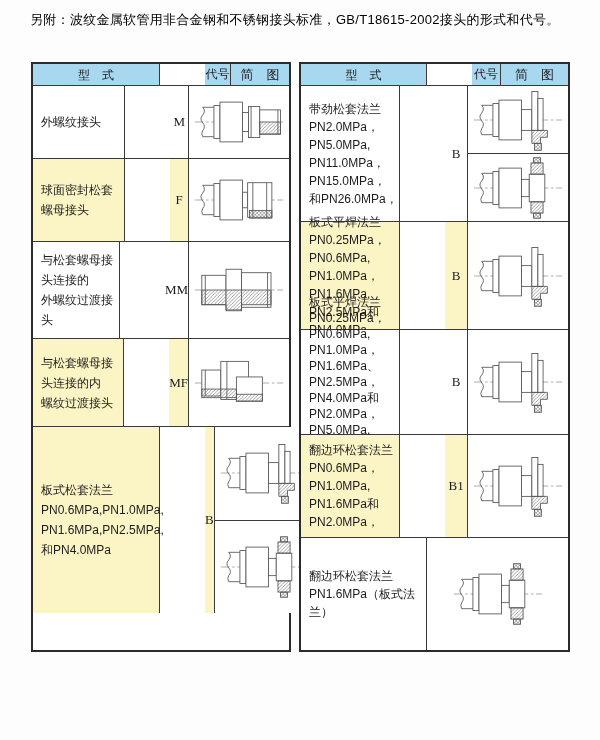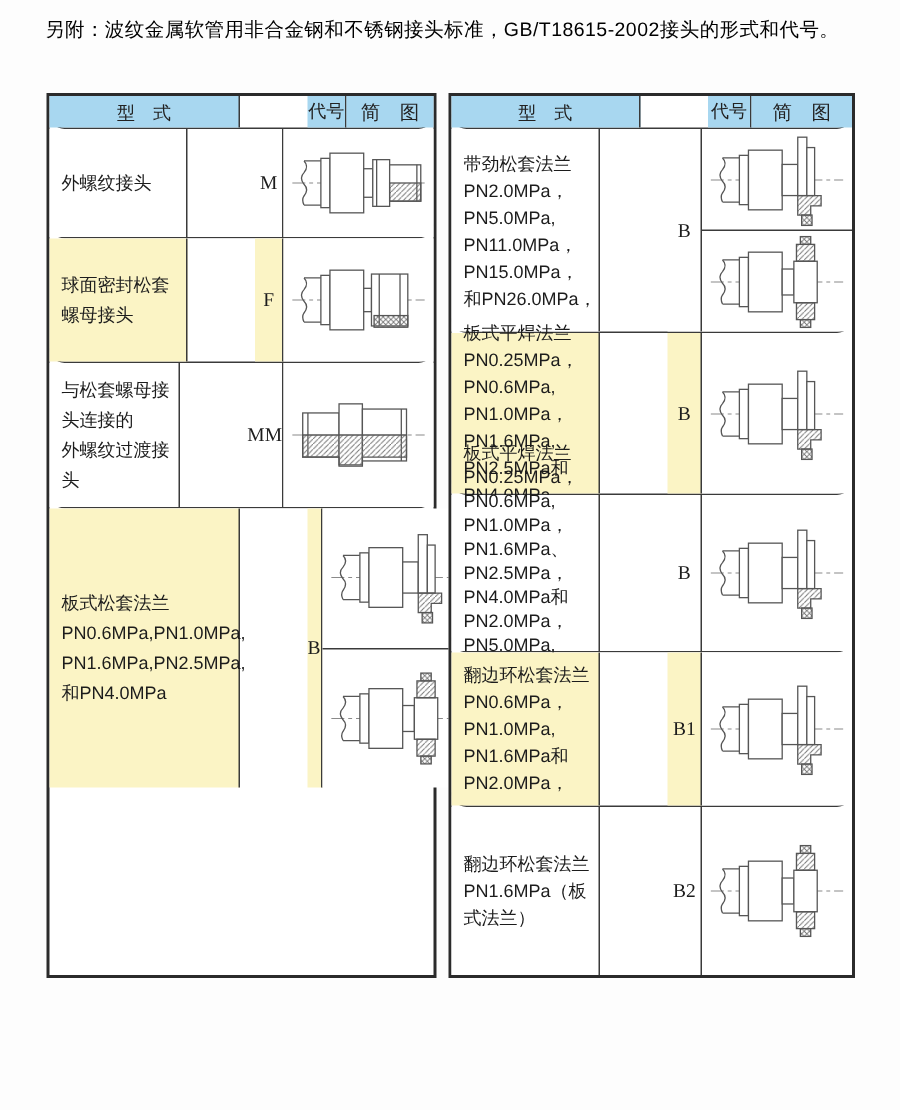--- a/index.html
+++ b/index.html
@@ -8,21 +8,21 @@
     font-family:"Liberation Sans", sans-serif; color:#1c1c1c; overflow:hidden;
   }
   .title {
     position:absolute; top:11px; left:30px; width:560px;
     font-size:13px; font-weight:500; letter-spacing:0.3px; color:#000;
   }
   .tables { position:absolute; top:62px; left:31px; display:flex; gap:8px; }
   .tbl { border:2px solid #2b2b2b; background:#fff; box-sizing:border-box; }
   .tbl-left  { width:260px; }
   .tbl-right { width:271px; }
-  .row, .hrow { display:flex; border-bottom:1px solid #3a3a3a; box-sizing:border-box;border-radius:10px; }
+  .row, .hrow { display:flex; border-bottom:1px solid #3a3a3a; box-sizing:border-box; }
   .row:last-child { border-bottom:none; }
   .cell { border-right:1px solid #3a3a3a; box-sizing:border-box; background:#fff; }
   .cell:last-child { border-right:none; }
   .hrow { height:22px; }
   .head {
     background:#a8d7f0; display:flex; align-items:center; justify-content:center;
     font-size:13px; color:#222;
   }
   .c-type { width:127px; display:flex; align-items:center; padding:4px 0 4px 8px;
             font-size:12px; line-height:20px; white-space:pre-line; }
@@ -188,20 +188,30 @@
         <div class="cell c-type">与松套螺母接头连接的
 外螺纹过渡接头</div>
         <div class="cell c-code">MM</div>
         <div class="cell c-diag">
           <svg class="d" viewBox="0 0 110 74">
               <use href="#sym-mm"></use>
             </svg>
         </div>
       </div>
 
+      <div class="row" style="height:88px">
+        <div class="cell c-type hl">与松套螺母接头连接的内
+螺纹过渡接头</div>
+        <div class="cell c-code hl">MF</div>
+        <div class="cell c-diag">
+          <svg class="d" viewBox="0 0 110 74">
+              <use href="#sym-mf"></use>
+            </svg>
+        </div>
+      </div>
 
 
       <div class="row" style="height:186px">
         <div class="cell c-type hl">板式松套法兰
 PN0.6MPa,PN1.0MPa,
 PN1.6MPa,PN2.5MPa,
 和PN4.0MPa</div>
         <div class="cell c-code hl">B</div>
         <div class="cell c-diag2">
           <div class="sub">
@@ -281,21 +291,20 @@
         <div class="cell c-diag">
           <svg class="d" viewBox="0 0 110 74">
               <use href="#sym-flange-up"></use>
             </svg>
         </div>
       </div>
 
       <div class="row" style="height:112px">
         <div class="cell c-type">翻边环松套法兰
 PN1.6MPa（板式法兰）</div>
-        <div class="cell c-code">B2</div>
         <div class="cell c-diag">
           <svg class="d" viewBox="0 0 110 74">
               <use href="#sym-flange-sym"></use>
             </svg>
         </div>
       </div>
     </div>
 
   </div>
 </div>

